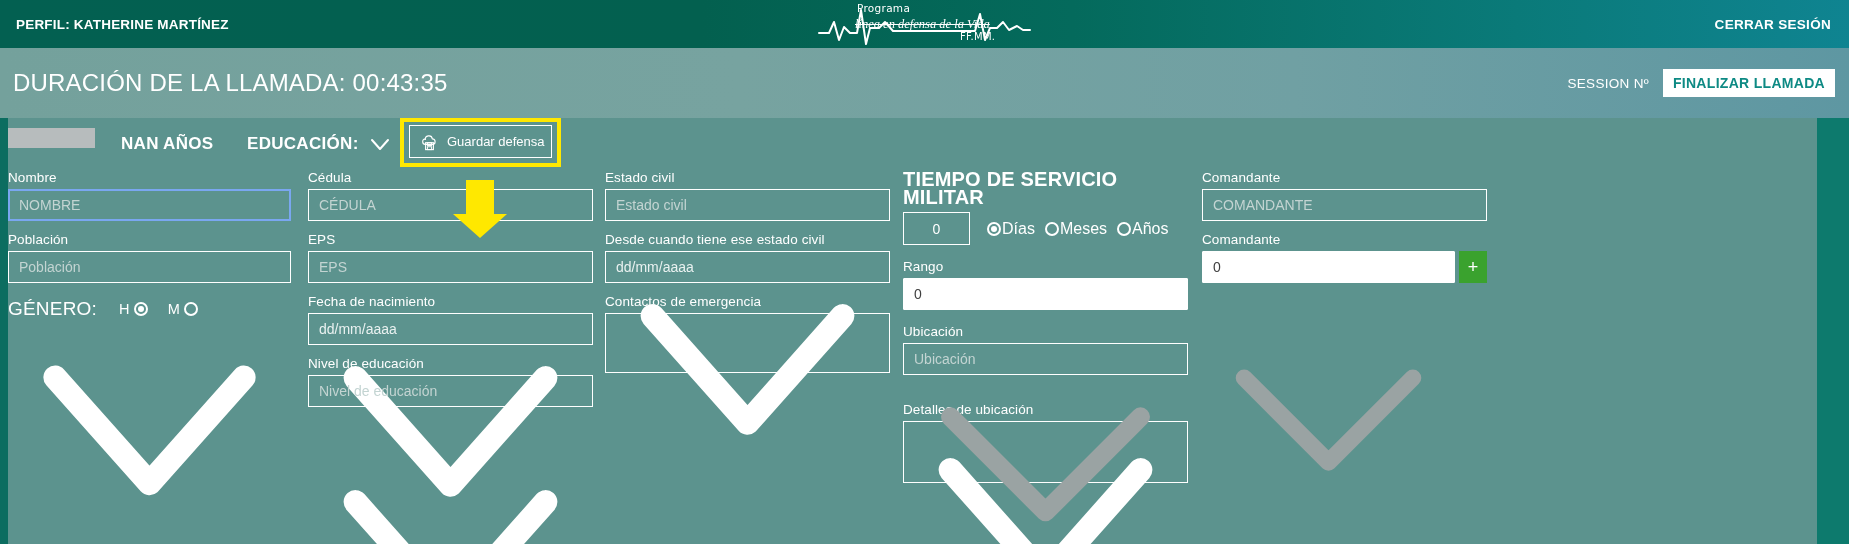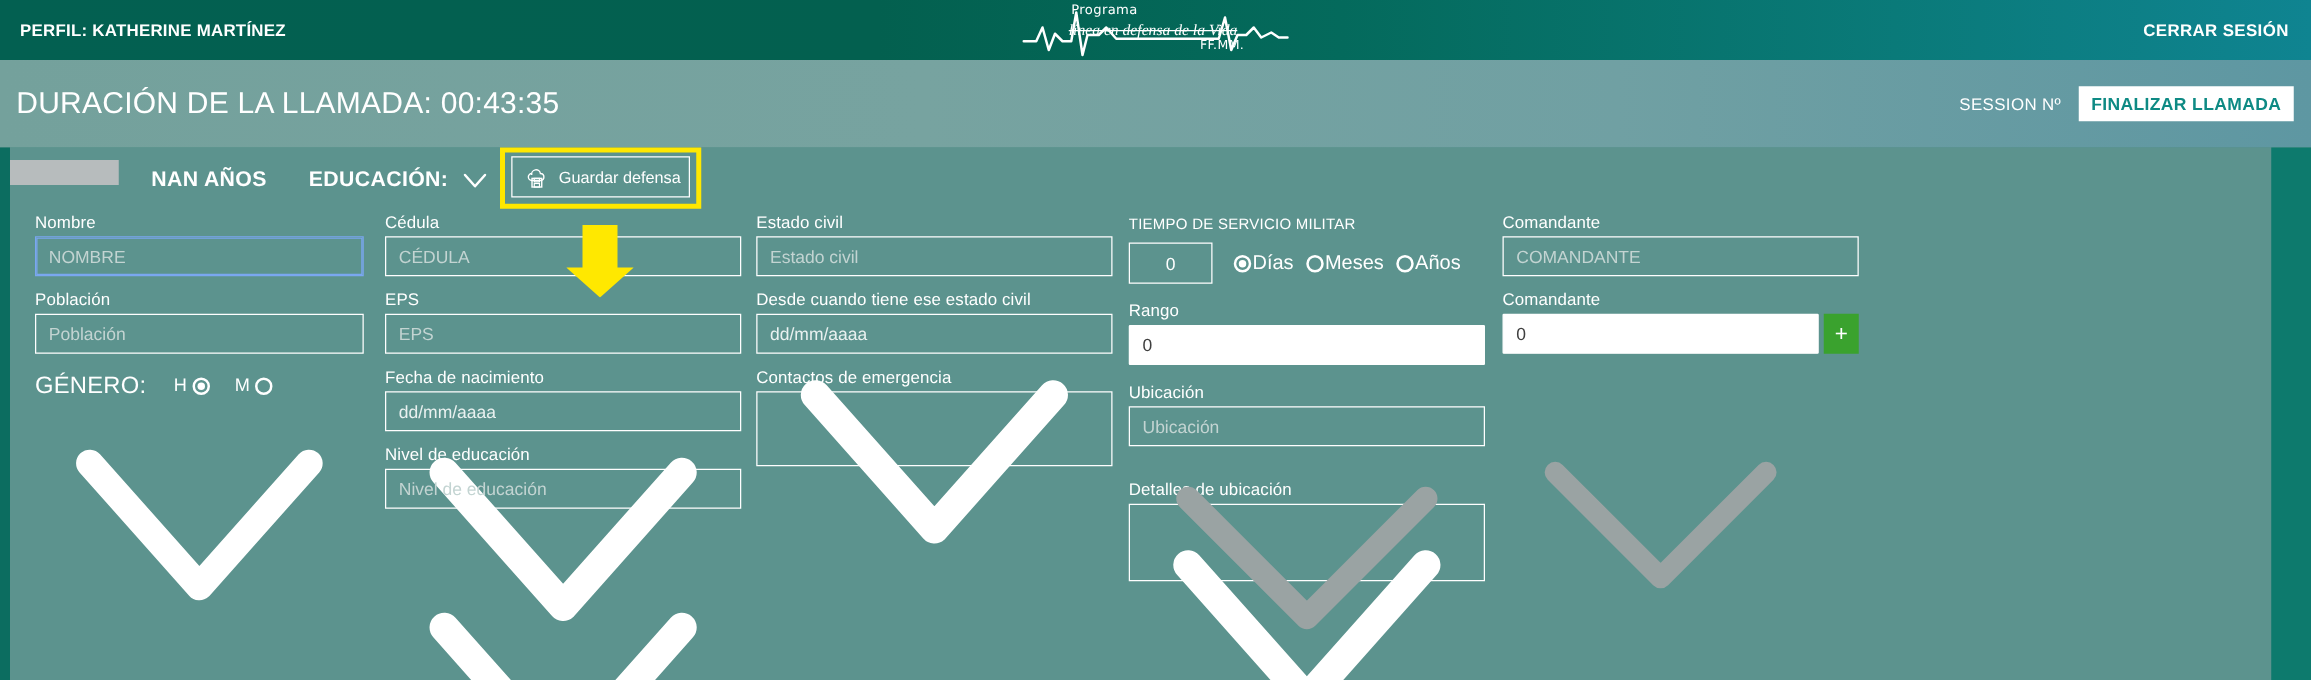--- a/index.html
+++ b/index.html
@@ -142,34 +142,34 @@
   .yellow-arrow {
     position: absolute; left: 453px; top: 62px;
     width: 54px; height: 58px; z-index: 20;
   }
 
   
   .cols {
     position: absolute; left: 0; top: 52px; right: 0; bottom: 0;
   }
   .col { position: absolute; top: 0; }
-  .col-1 { left: 8px;    width: 283px; padding-left: 20px; }
+  .col-1 { left: 8px;    width: 283px; }
   .col-2 { left: 308px;  width: 285px; }
   .col-3 { left: 605px;  width: 285px; }
   .col-4 { left: 903px;  width: 285px; }
   .col-5 { left: 1202px; width: 285px; }
 
   .fl {
     color: #ffffff; font-size: 13.5px;
     margin-bottom: 3px; display: block;
     letter-spacing: .1px;
     line-height: 16px;
   }
   .section-title {
-    color: #ffffff; font-size: 12px; font-weight: 400;
+    color: #ffffff; font-size: 20px; font-weight: 700;
     letter-spacing: .2px; display: block; margin-bottom: 6px;
     line-height: 18px;
   }
 
   .tf {
     width: 100%; height: 32px;
     background: transparent;
     border: 1px solid #ffffff;
     color: #fff; font-size: 14px;
     padding: 0 10px; outline: none;

